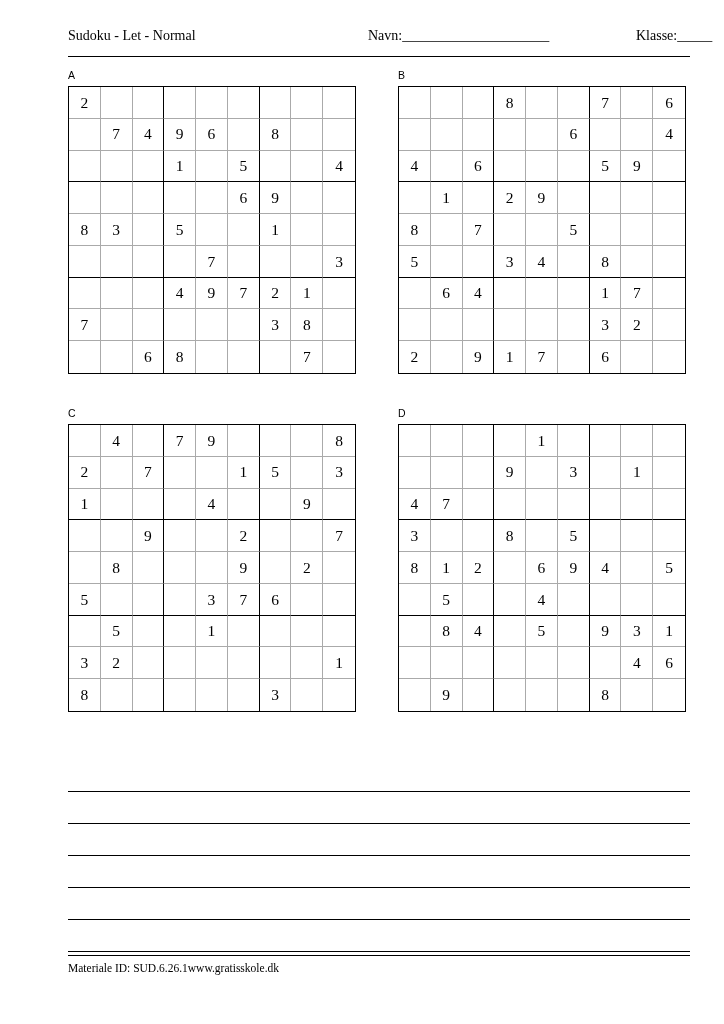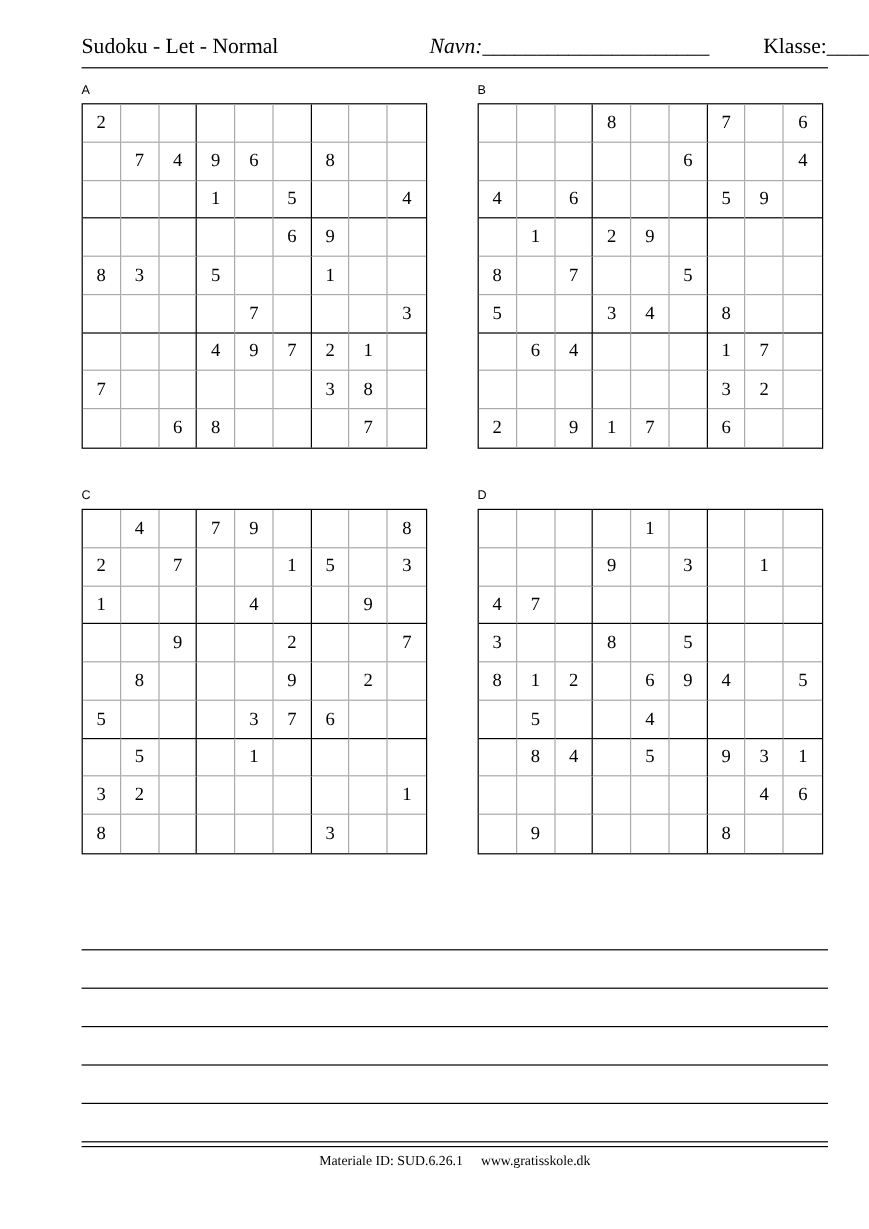--- a/index.html
+++ b/index.html
@@ -25,31 +25,30 @@
   
   .header {
     position: absolute;
     left: 68px;
     top: 28px;
     width: 622px;
     height: 28px;
     border-bottom: 1.4px solid #000;
     display: flex;
     align-items: flex-start;
-    font-size: 18px;
+    font-size: 14px;
   }
   .header-title {
     white-space: nowrap;
   }
   .header-name {
     position: absolute;
-    left: 290px;
+    left: 300px;
     top: 0;
     white-space: nowrap;
-    font-style: italic;
   }
   .header-class {
     position: absolute;
     left: 528px;
     top: 0;
     white-space: nowrap;
     margin-left: 40px;
   }
   .blank-line {
     letter-spacing: 0px;
@@ -113,24 +112,23 @@
 
   
   .footer {
     position: absolute;
     left: 68px;
     top: 955px;
     width: 622px;
     border-top: 1.4px solid #000;
     padding-top: 6px;
     display: flex;
-    justify-content: center;
+    justify-content: flex-start;
     font-size: 11.5px;
     font-family: "Liberation Serif", serif;
-    gap: 15px;
   }
 </style>
 </head>
 <body>
 
 <div class="page">
 
   <div class="header">
     <span class="header-title">Sudoku - Let - Normal</span>
     <span class="header-name">

